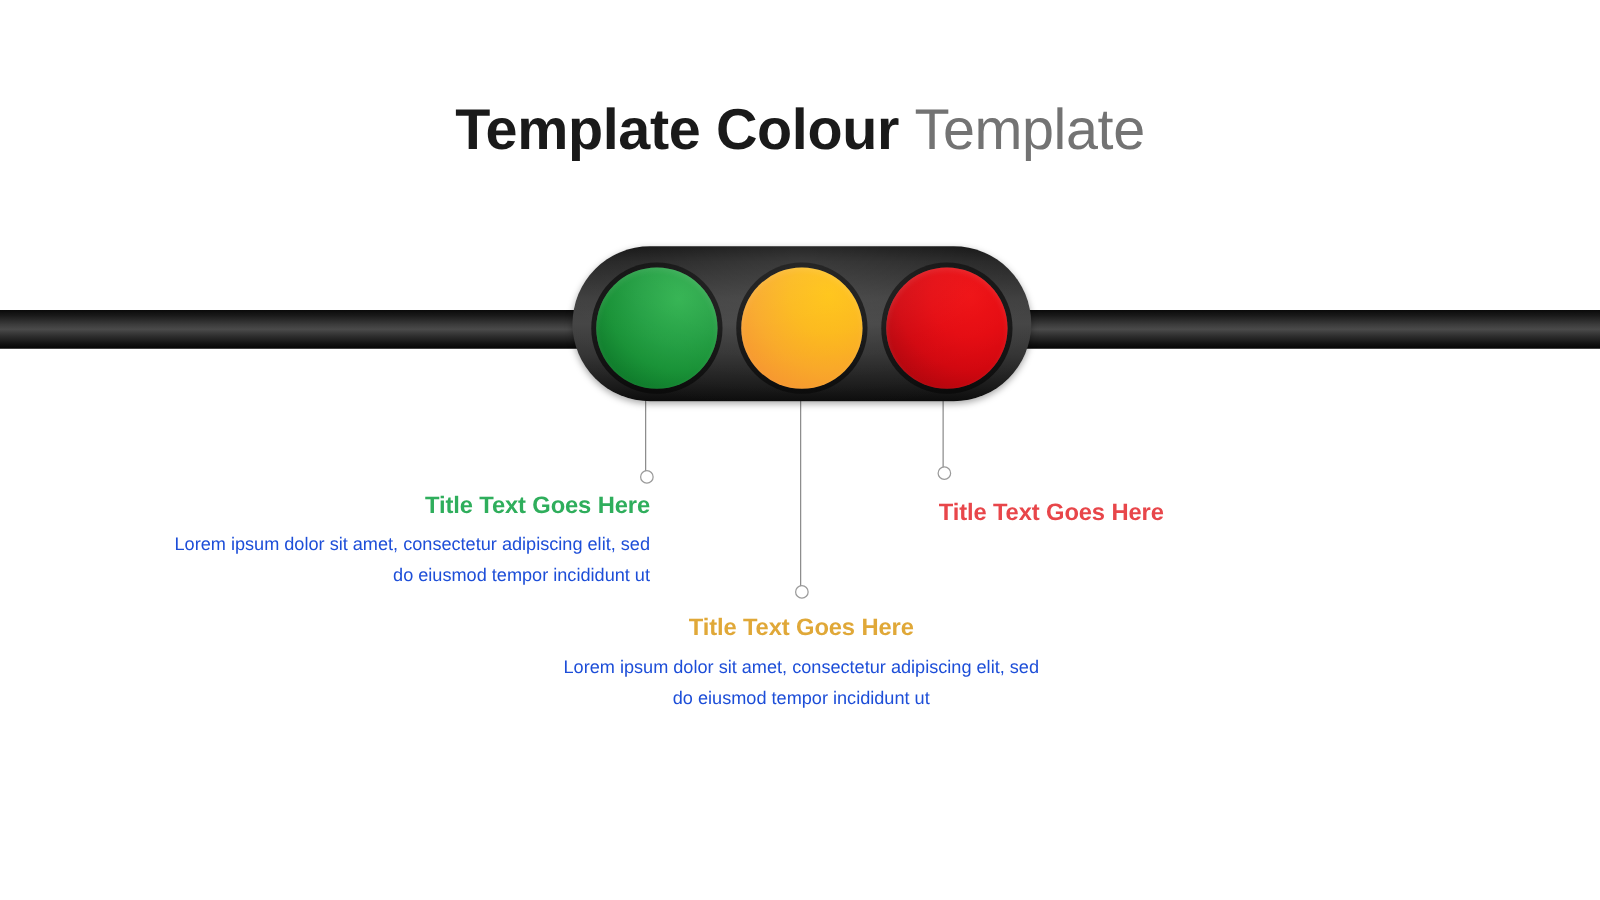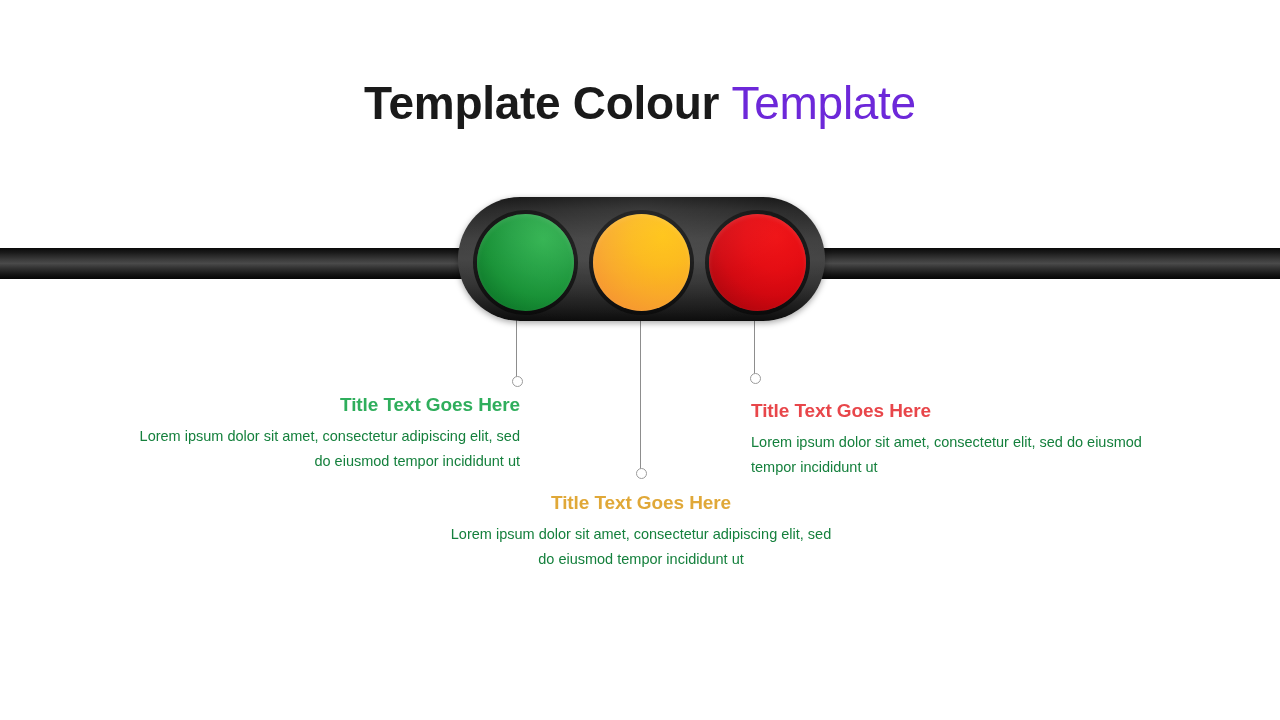--- a/index.html
+++ b/index.html
@@ -28,21 +28,21 @@
     line-height: 62px;
     letter-spacing: -0.3px;
     white-space: nowrap;
   }
   .slide-title .t-bold {
     font-weight: 700;
     color: #1a1a1a;
   }
   .slide-title .t-light {
     font-weight: 300;
-    color: #6d28d9;
+    color: #737373;
   }
 
   
   .pole {
     position: absolute;
     left: 0;
     top: 248px;
     width: 1280px;
     height: 31px;
     background: linear-gradient(to bottom,
@@ -163,21 +163,21 @@
     font-weight: 700;
     line-height: 24px;
     letter-spacing: -0.1px;
     margin: 0;
     white-space: nowrap;
   }
   .block-body {
     font-size: 14.5px;
     font-weight: 400;
     line-height: 25px;
-    color: #15803d;
+    color: #1d4ed8;
     margin: 7px 0 0 0;
   }
 
   .block-green {
     left: 120px;
     top: 393px;
     width: 400px;
     text-align: right;
   }
   .block-green .block-title { color: #2fae5c; }
@@ -228,14 +228,13 @@
   <p class="block-body">Lorem ipsum dolor sit amet, consectetur adipiscing elit, sed do eiusmod tempor incididunt ut</p>
 </div>
 
 <div class="block block-amber">
   <p class="block-title">Title Text Goes Here</p>
   <p class="block-body">Lorem ipsum dolor sit amet, consectetur adipiscing elit, sed do eiusmod tempor incididunt ut</p>
 </div>
 
 <div class="block block-red">
   <p class="block-title">Title Text Goes Here</p>
-  <p class="block-body">Lorem ipsum dolor sit amet, consectetur elit, sed do eiusmod tempor incididunt ut</p>
 </div>
 
 </body></html>

